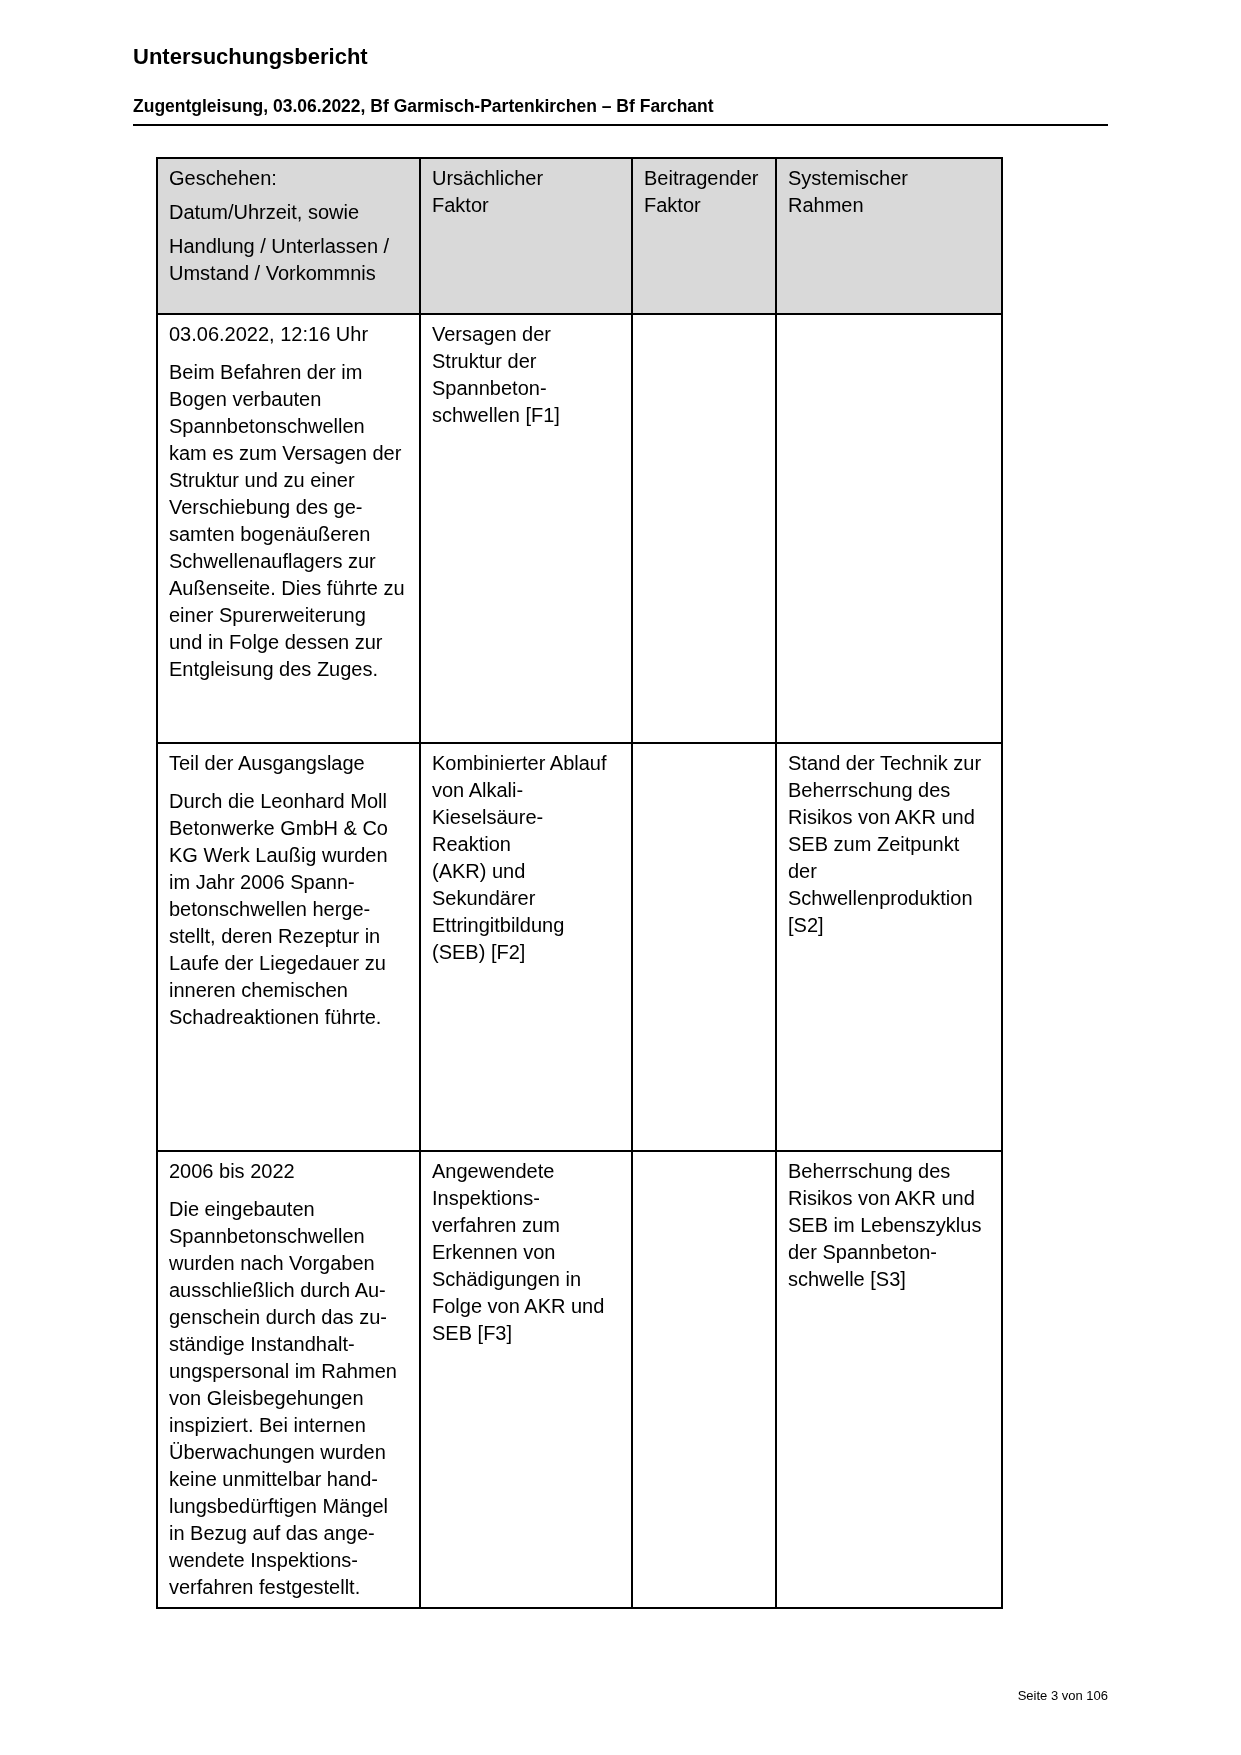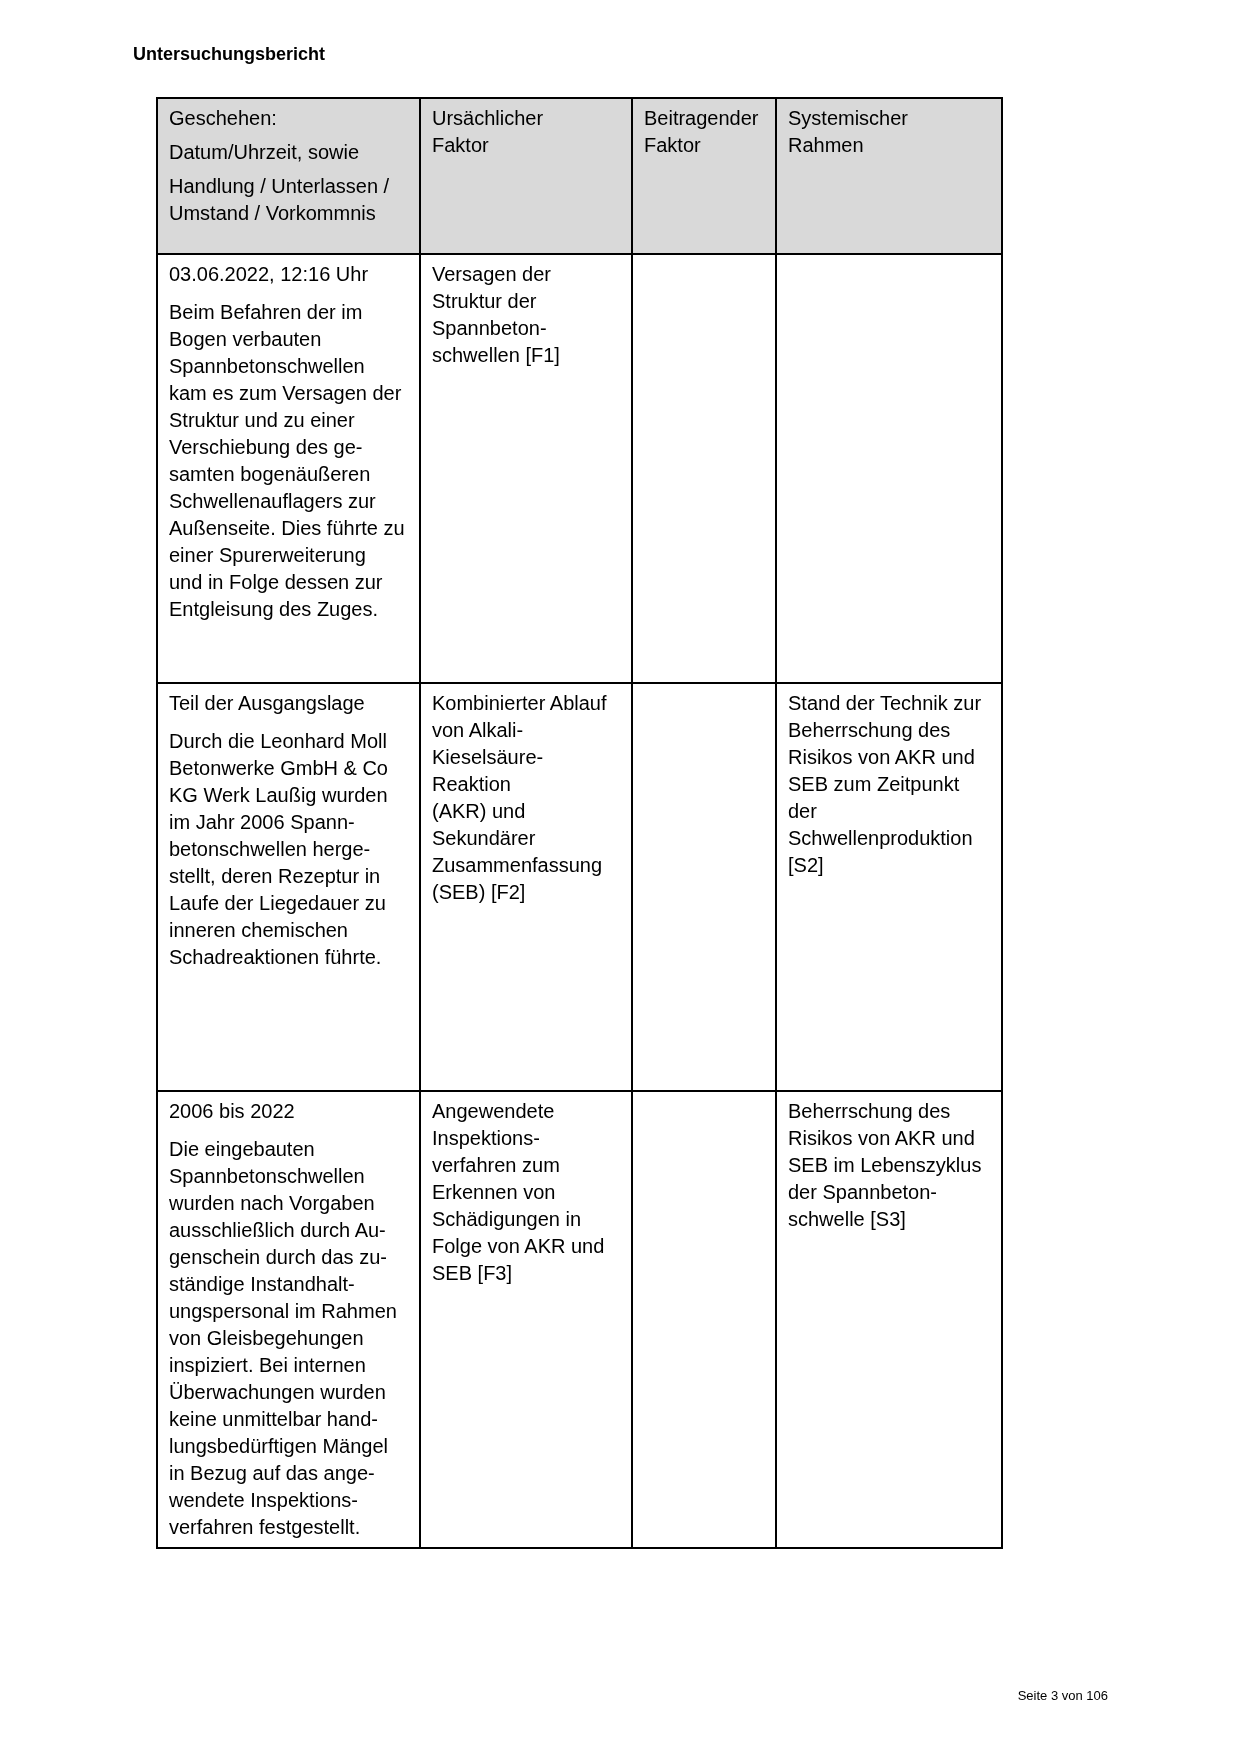--- a/index.html
+++ b/index.html
@@ -17,21 +17,21 @@
     overflow: hidden;
   }
   .content {
     position: absolute;
     left: 133px;
     top: 0;
     width: 975px;
   }
   .doc-title {
     margin-top: 44px;
-    font-size: 18px;
+    font-size: 22px;
     font-weight: bold;
     line-height: 1.2;
   }
   .doc-subtitle {
     margin-top: 26px;
     font-size: 17.5px;
     font-weight: bold;
     line-height: 1.2;
     padding-bottom: 7px;
     border-bottom: 2px solid #000000;
@@ -82,20 +82,21 @@
   }
 </style>
 </head>
 <body>
 
 <div class="page">
   <div class="content">
 
     <div class="doc-title">Untersuchungsbericht</div>
 
+    <div class="doc-subtitle">Zugentgleisung, 03.06.2022, Bf Garmisch-Partenkirchen – Bf Farchant</div>
 
     <table class="factors-table">
       <colgroup>
         <col style="width:263px">
         <col style="width:212px">
         <col style="width:144px">
         <col style="width:226px">
       </colgroup>
       <thead>
         <tr style="height:156px;">
@@ -157,21 +158,21 @@
 Laufe der Liegedauer zu
 inneren chemischen
 Schadreaktionen führte.</p>
           </td>
           <td class="center">
             <p class="para">Kombinierter Ablauf
 von Alkali-
 Kieselsäure-Reaktion
 (AKR) und
 Sekundärer
-Zusammenfassung
+Ettringitbildung
 (SEB) [F2]</p>
           </td>
           <td></td>
           <td class="center">
             <p class="para">Stand der Technik zur
 Beherrschung des
 Risikos von AKR und
 SEB zum Zeitpunkt
 der
 Schwellenproduktion

